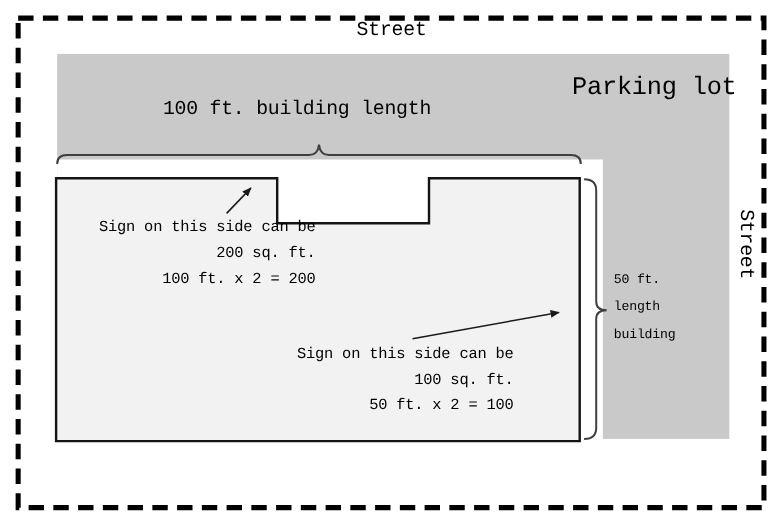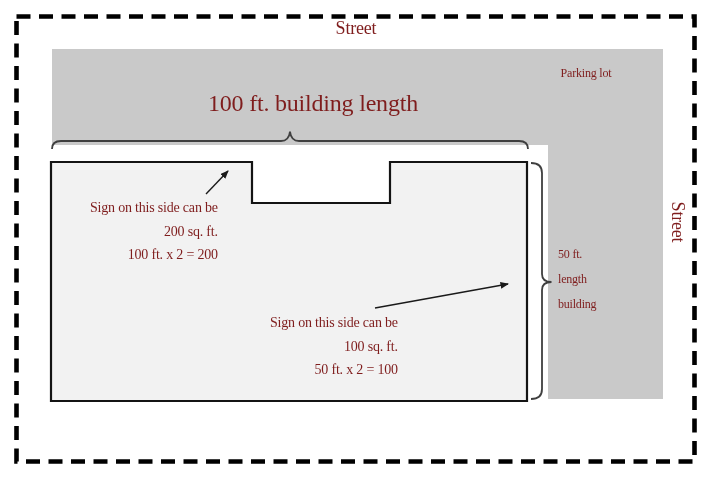--- a/index.html
+++ b/index.html
@@ -1,25 +1,25 @@
 <!DOCTYPE html>
 <html><head>
 <meta charset="utf-8">
 <style>
   html,body{margin:0;padding:0;background:#fff;}
   .canvas{
     position:relative;width:712px;height:477px;background:#ffffff;overflow:hidden;
-    font-family:Liberation Serif, serif;color:#7f1d1d;
+    font-family:Liberation Mono, monospace;color:#000000;
   }
   .shapes{position:absolute;left:0;top:0;width:712px;height:477px;}
   .lbl{position:absolute;white-space:nowrap;letter-spacing:-0.2px;}
   .lbl-center{text-align:center;}
   .street-top{left:0;top:18px;width:712px;font-size:18px;}
-  .parking-lot{left:520px;top:66px;width:132px;font-size:12px;}
-  .len-top{left:122px;top:90px;width:296px;font-size:24px;text-align:right;}
+  .parking-lot{left:520px;top:66px;width:132px;font-size:23px;}
+  .len-top{left:122px;top:90px;width:296px;font-size:18px;}
   .annot{font-size:14px;line-height:23.5px;text-align:right;}
   .sign-left{left:90px;top:196px;}
   .sign-right{left:270px;top:311px;}
   .len-right{left:558px;top:242px;font-size:12px;line-height:25px;}
   .street-right{
     left:633px;top:212px;width:90px;height:20px;font-size:18px;text-align:center;
     transform:rotate(90deg);transform-origin:center center;
   }
 </style>
 </head>

